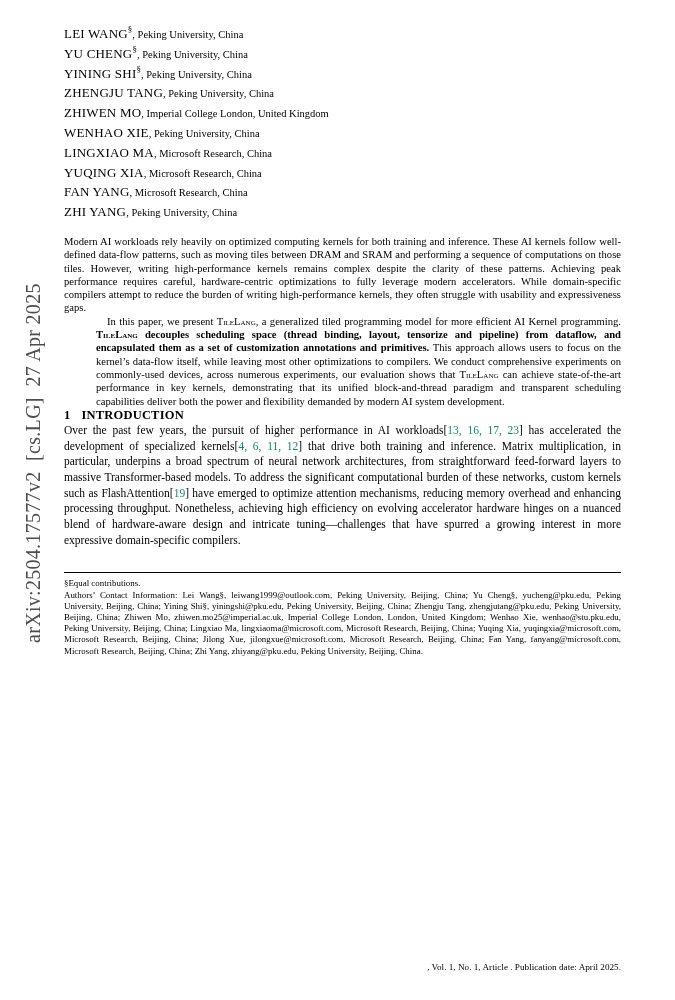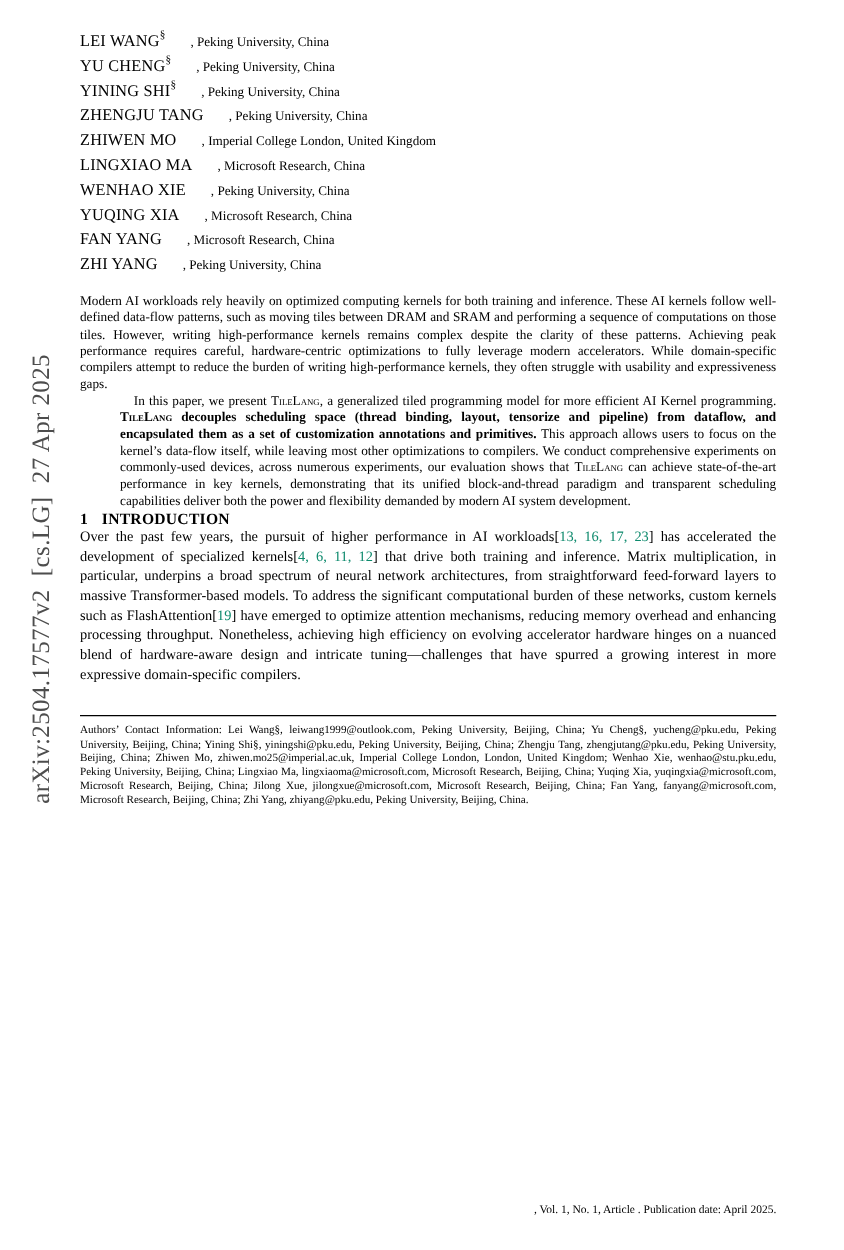--- a/index.html
+++ b/index.html
@@ -40,21 +40,21 @@
     line-height: 1.27;
     letter-spacing: 0.1px;
   }
   .smallcaps { font-variant: small-caps; }
   .bold { font-weight: bold; }
 
   .authors { margin-top: 24px; }
   .author-row { line-height: 17.8px; white-space: nowrap; }
   .author-name { font-size: 13px; letter-spacing: 0.2px; }
   .author-mark { font-size: 9px; vertical-align: super; line-height: 0; }
-  .author-affil { font-size: 10.5px; margin-left: 20px; }
+  .author-affil { font-size: 10.5px; }
 
   .abstract {
     margin-top: 13px;
     font-size: 10.6px;
     line-height: 13.3px;
     text-align: justify;
   }
   .abstract-p2 { text-indent: 11px; margin-left: 32px; }
 
   .section-heading {
@@ -102,39 +102,40 @@
 
   <div class="content">
 
 
     <div class="authors">
       <div class="author-row"><span class="author-name">LEI WANG</span><sup class="author-mark">§</sup><span class="author-affil">, Peking University, China</span></div>
       <div class="author-row"><span class="author-name">YU CHENG</span><sup class="author-mark">§</sup><span class="author-affil">, Peking University, China</span></div>
       <div class="author-row"><span class="author-name">YINING SHI</span><sup class="author-mark">§</sup><span class="author-affil">, Peking University, China</span></div>
       <div class="author-row"><span class="author-name">ZHENGJU TANG</span><sup class="author-mark"></sup><span class="author-affil">, Peking University, China</span></div>
       <div class="author-row"><span class="author-name">ZHIWEN MO</span><sup class="author-mark"></sup><span class="author-affil">, Imperial College London, United Kingdom</span></div>
+      <div class="author-row"><span class="author-name">WENHAO XIE</span><sup class="author-mark"></sup><span class="author-affil">, Peking University, China</span></div>
       <div class="author-row"><span class="author-name">LINGXIAO MA</span><sup class="author-mark"></sup><span class="author-affil">, Microsoft Research, China</span></div>
-      <div class="author-row"><span class="author-name">WENHAO XIE</span><sup class="author-mark"></sup><span class="author-affil">, Peking University, China</span></div>
       <div class="author-row"><span class="author-name">YUQING XIA</span><sup class="author-mark"></sup><span class="author-affil">, Microsoft Research, China</span></div>
       <div class="author-row"><span class="author-name">FAN YANG</span><sup class="author-mark"></sup><span class="author-affil">, Microsoft Research, China</span></div>
       <div class="author-row"><span class="author-name">ZHI YANG</span><sup class="author-mark"></sup><span class="author-affil">, Peking University, China</span></div>
     </div>
 
     <div class="abstract">
       <p class="abstract-p1">Modern AI workloads rely heavily on optimized computing kernels for both training and inference. These AI kernels follow well-defined data-flow patterns, such as moving tiles between DRAM and SRAM and performing a sequence of computations on those tiles. However, writing high-performance kernels remains complex despite the clarity of these patterns. Achieving peak performance requires careful, hardware-centric optimizations to fully leverage modern accelerators. While domain-specific compilers attempt to reduce the burden of writing high-performance kernels, they often struggle with usability and expressiveness gaps.</p>
       <p class="abstract-p2"><span>In this paper, we present </span><span class="smallcaps">TileLang</span><span>, a generalized tiled programming model for more efficient AI Kernel programming. </span><span class="bold smallcaps">TileLang</span><span class="bold"> decouples scheduling space (thread binding, layout, tensorize and pipeline) from dataflow, and encapsulated them as a set of customization annotations and primitives.</span><span> This approach allows users to focus on the kernel’s data-flow itself, while leaving most other optimizations to compilers. We conduct comprehensive experiments on commonly-used devices, across numerous experiments, our evaluation shows that </span><span class="smallcaps">TileLang</span><span> can achieve state-of-the-art performance in key kernels, demonstrating that its unified block-and-thread paradigm and transparent scheduling capabilities deliver both the power and flexibility demanded by modern AI system development.</span></p>
     </div>
 
     <h2 class="section-heading"><span class="section-number">1</span><span>INTRODUCTION</span></h2>
 
     <p class="body-text"><span>Over the past few years, the pursuit of higher performance in AI workloads[</span><span class="cite">13, 16, 17, 23</span><span>] has accelerated the development of specialized kernels[</span><span class="cite">4, 6, 11, 12</span><span>] that drive both training and inference. Matrix multiplication, in particular, underpins a broad spectrum of neural network architectures, from straightforward feed-forward layers to massive Transformer-based models. To address the significant computational burden of these networks, custom kernels such as FlashAttention[</span><span class="cite">19</span><span>] have emerged to optimize attention mechanisms, reducing memory overhead and enhancing processing throughput. Nonetheless, achieving high efficiency on evolving accelerator hardware hinges on a nuanced blend of hardware-aware design and intricate tuning—challenges that have spurred a growing interest in more expressive domain-specific compilers.</span></p>
 
     <hr class="footnote-rule">
 
     <div class="footnotes">
+      <span class="equal">§Equal contributions.</span>
       <span>Authors’ Contact Information: Lei Wang§, leiwang1999@outlook.com, Peking University, Beijing, China; Yu Cheng§, yucheng@pku.edu, Peking University, Beijing, China; Yining Shi§, yiningshi@pku.edu, Peking University, Beijing, China; Zhengju Tang, zhengjutang@pku.edu, Peking University, Beijing, China; Zhiwen Mo, zhiwen.mo25@imperial.ac.uk, Imperial College London, London, United Kingdom; Wenhao Xie, wenhao@stu.pku.edu, Peking University, Beijing, China; Lingxiao Ma, lingxiaoma@microsoft.com, Microsoft Research, Beijing, China; Yuqing Xia, yuqingxia@microsoft.com, Microsoft Research, Beijing, China; Jilong Xue, jilongxue@microsoft.com, Microsoft Research, Beijing, China; Fan Yang, fanyang@microsoft.com, Microsoft Research, Beijing, China; Zhi Yang, zhiyang@pku.edu, Peking University, Beijing, China.</span>
     </div>
 
   </div>
 
   <div class="page-footer">, Vol. 1, No. 1, Article . Publication date: April 2025.</div>
 
 </div>
 
 </body></html>

